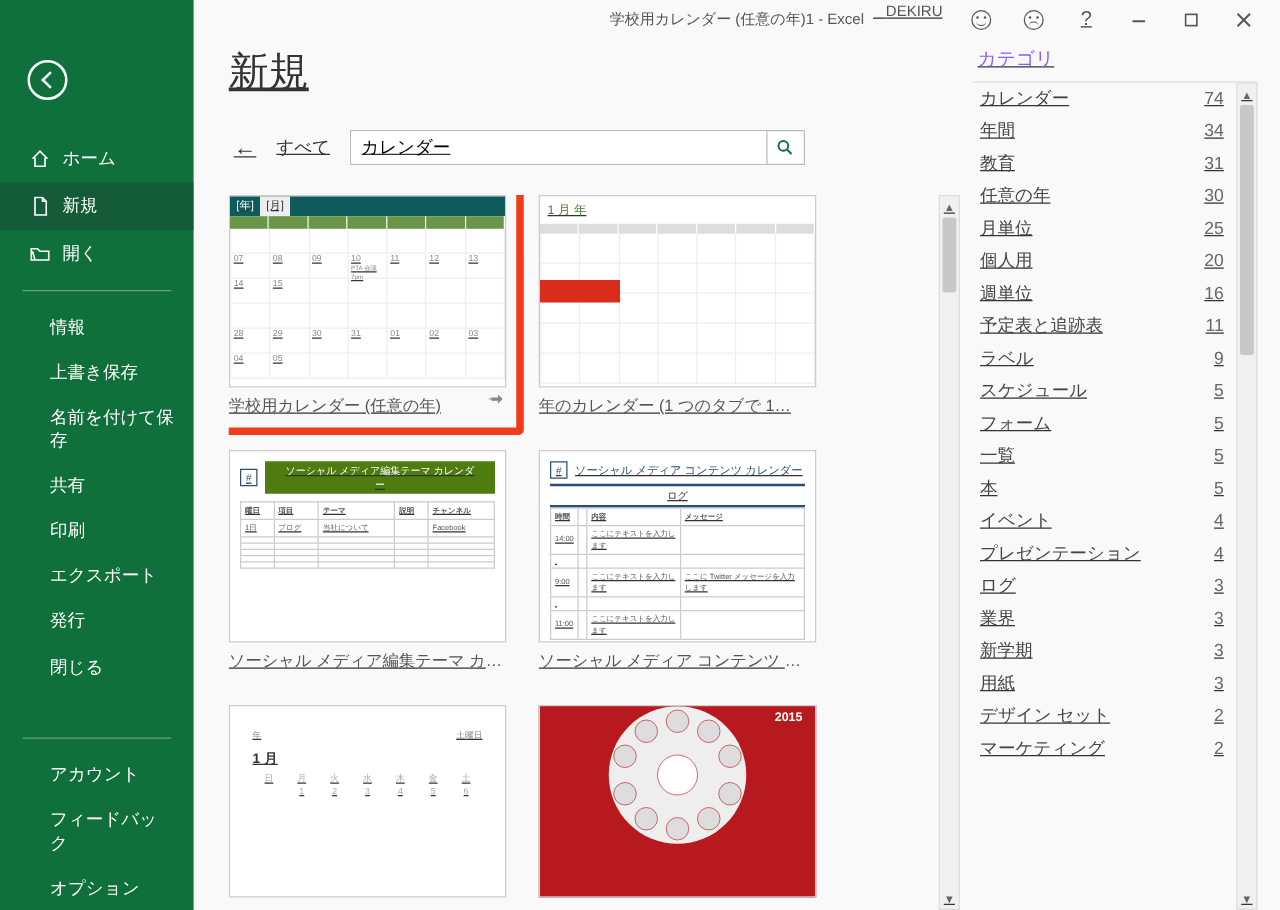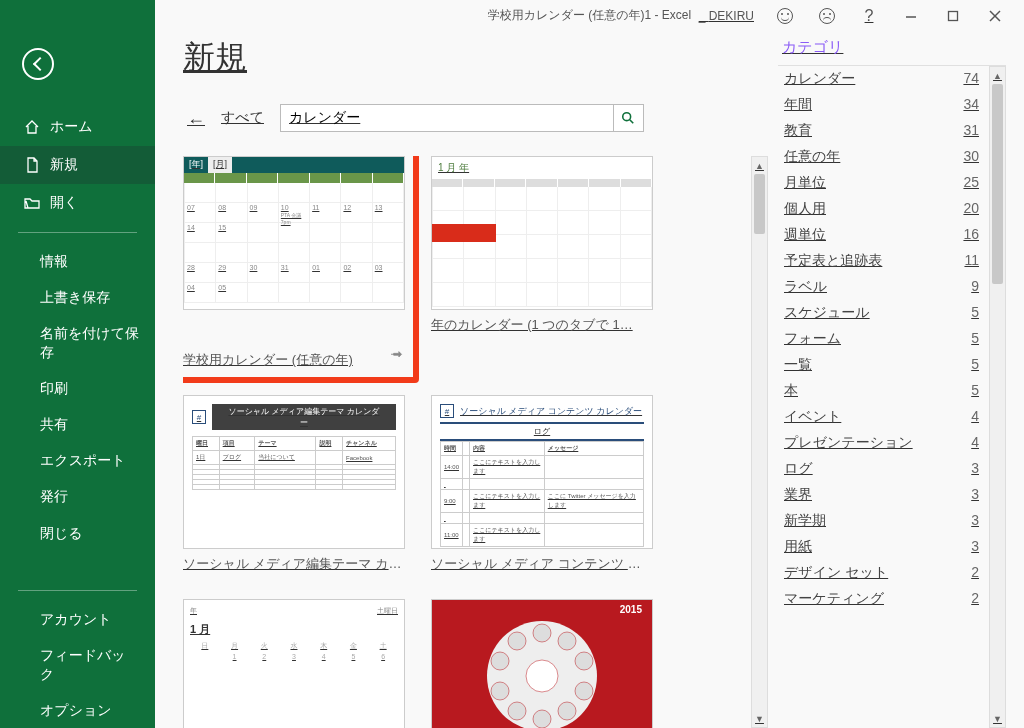--- a/index.html
+++ b/index.html
@@ -11,21 +11,21 @@
 .nav-item { padding: 10px 16px 10px 24px; display: flex; align-items: center; gap: 10px; cursor: pointer; font-size: 14px; }
 .nav-item.active { background: #135c37; }
 .nav-item .nv-icon { width: 16px; height: 16px; display: inline-flex; align-items: center; justify-content: center; }
 .nav-sep { border-top: 1px solid rgba(255,255,255,.35); margin: 10px 18px; }
 .nav-text { padding: 9px 16px 9px 40px; cursor: pointer; font-size: 14px; line-height: 1.3; }
 .nav-spacer { flex: 1; }
 
 .main { flex: 1; background: #f9f9f9; position: relative; display: flex; flex-direction: column; text-decoration: underline; }
 .titlebar { height: 32px; display: flex; align-items: center; justify-content: flex-end; padding-right: 8px; position: relative; }
 .title-center { position: absolute; left: 50%; transform: translateX(-50%); font-size: 12px; color: #555; top: 7px; }
-.title-right { display: flex; align-items: center; gap: 0; }
+.title-right { display: flex; gap: 0; }
 .tb-text { font-size: 12px; color: #555; margin-right: 10px; }
 .tb-btn { width: 42px; height: 28px; display: flex; align-items: center; justify-content: center; cursor: pointer; color: #555; font-size: 16px; }
 .face { width: 16px; height: 16px; border: 1.6px solid #555; border-radius: 50%; position: relative; }
 .face::before, .face::after { content: ""; position: absolute; background: #555; width: 2px; height: 2px; border-radius: 50%; top: 4px; }
 .face::before { left: 3px; } .face::after { right: 3px; }
 .mouth-happy { position: absolute; bottom: 2px; left: 3px; right: 3px; height: 5px; border-bottom: 1.5px solid #555; border-radius: 0 0 8px 8px; }
 .mouth-sad { position: absolute; bottom: 1px; left: 3px; right: 3px; height: 5px; border-top: 1.5px solid #555; border-radius: 8px 8px 0 0; }
 
 .content { flex: 1; padding: 0 18px 0 28px; overflow: hidden; display: flex; gap: 10px; }
 .center { flex: 1; display: flex; flex-direction: column; min-width: 0; }
@@ -38,37 +38,37 @@
 .search-btn { width: 30px; border-left: 1px solid #bbb; display: flex; align-items: center; justify-content: center; cursor: pointer; color: #0f703b; }
 .search-btn svg { width: 14px; height: 14px; }
 
 .gallery-wrap { flex: 1; display: flex; min-height: 0; }
 .gallery { flex: 1; overflow: hidden; padding-right: 6px; }
 .gal-grid { display: flex; flex-wrap: wrap; gap: 26px 26px; }
 .template { width: 222px; }
 .thumb { width: 222px; height: 154px; background: #fff; border: 1px solid #ccc; position: relative; overflow: hidden; }
 .tmpl-label { font-size: 13px; color: #555; margin-top: 6px; white-space: nowrap; overflow: hidden; text-overflow: ellipsis; }
 .template.highlight .thumb-wrap { border: 6px solid #f23b1a; border-radius: 4px; padding: 8px; margin: -14px; position: relative; background: #f9f9f9; }
-.template.highlight .tmpl-label-row { display: flex; align-items: center; justify-content: space-between; margin-top: 35px; }
+.template.highlight .tmpl-label-row { display: flex; align-items: center; justify-content: space-between; }
 .pin-icon { color: #888; font-size: 14px; }
 
 
 .cal-header { background: #0f5b5b; display: flex; height: 16px; }
 .cal-header .y, .cal-header .m { color: #fff; font-size: 9px; padding: 1px 5px; }
 .cal-header .m { background: #eee; color: #333; }
 .cal-dow { display: flex; height: 10px; }
 .cal-dow span { flex: 1; background: #6a9649; border-right: 1px solid #fff; font-size: 6px; color: #fff; text-align: center; }
 .cal-body { display: grid; grid-template-columns: repeat(7,1fr); grid-auto-rows: 20px; font-size: 7px; color: #888; border-left: 1px solid #eee; }
 .cal-body div { border-right: 1px solid #eee; border-bottom: 1px solid #eee; padding: 1px 2px; }
 .thumb.green-title .gt { color: #4a7a3a; font-size: 10px; padding: 4px 6px; }
-.sm-head { background: #404040; color: #fff; font-size: 8px; padding: 2px 16px; text-align: center; }
+.sm-head { background: #4d7c0f; color: #fff; font-size: 8px; padding: 2px 16px; text-align: center; }
 .sm-head2 { background: #fff; border-top: 2px solid #2a4d7a; border-bottom: 2px solid #2a4d7a; font-size: 8px; padding: 2px 4px; text-align: center; display:flex; justify-content:center; gap:10px; }
 .sm-table { width: 100%; border-collapse: collapse; font-size: 6px; }
 .sm-table td, .sm-table th { border: 1px solid #ccc; padding: 2px 3px; text-align: left; color: #555; }
-.red-thumb { background: #b8191f; display: flex; align-items: center; justify-content: center; position: relative; }
+.red-thumb { background: #b8191f; display: flex; justify-content: center; position: relative; }
 .red-circle { width: 110px; height: 110px; border-radius: 50%; background: #eee; position: relative; }
 .red-year { position: absolute; top: 4px; right: 10px; color: #fff; font-size: 10px; font-weight: bold; }
 
 .arrow { position: absolute; left: -6px; top: 50%; transform: translateY(-50%); }
 .arrow-body { width: 70px; height: 18px; background: #d92c1a; }
 
 .vscroll { width: 17px; background: #f0f0f0; border: 1px solid #ddd; display: flex; flex-direction: column; }
 .vs-btn { height: 17px; display: flex; align-items: center; justify-content: center; font-size: 9px; color: #666; cursor: pointer; }
 .vs-track { flex: 1; position: relative; }
 .vs-thumb { position: absolute; left: 2px; right: 2px; top: 0; height: 60px; background: #c8c8c8; border-radius: 2px; }
@@ -108,22 +108,22 @@
         <svg width="16" height="16" viewBox="0 0 16 16" fill="none" stroke="#fff" stroke-width="1.3">
             <path d="M1 4 H6 L8 6 H15 V13 H1 Z M2 6 L4 13"></path>
           </svg>
       </span>
       <span>開く</span>
     </div>
     <div class="nav-sep"></div>
     <div class="nav-text">情報</div>
     <div class="nav-text">上書き保存</div>
     <div class="nav-text">名前を付けて保存</div>
+    <div class="nav-text">共有</div>
     <div class="nav-text">印刷</div>
-    <div class="nav-text">共有</div>
     <div class="nav-text">エクスポート</div>
     <div class="nav-text">発行</div>
     <div class="nav-text">閉じる</div>
     <div class="nav-spacer"></div>
     <div class="nav-sep"></div>
     <div class="nav-text">アカウント</div>
     <div class="nav-text">フィードバック</div>
     <div class="nav-text">オプション</div>
   </div>
 
@@ -422,21 +422,21 @@
                           <td>ここにテキストを入力します</td>
                           <td></td>
                         </tr>
                   </tbody>
                     </table>
                 </div>
                 <div class="tmpl-label">ソーシャル メディア コンテンツ カレ…</div>
               </div>
 
               <div class="template">
-                <div class="thumb" style="padding:6px">
+                <div class="thumb" style="padding:18px">
                   <div style="font-size:7px;color:#888;display:flex;justify-content:space-between">
                       <span>年</span>
                       <span>土曜日</span>
                     </div>
                   <div style="font-size:11px;font-weight:bold;margin-top:6px">1 月</div>
                   <div style="display:grid;grid-template-columns:repeat(7,1fr);font-size:7px;color:#aaa;margin-top:4px;text-align:center;gap:2px 0">
                     <div>日</div>
                       <div>月</div>
                       <div>火</div>
                       <div>水</div>

